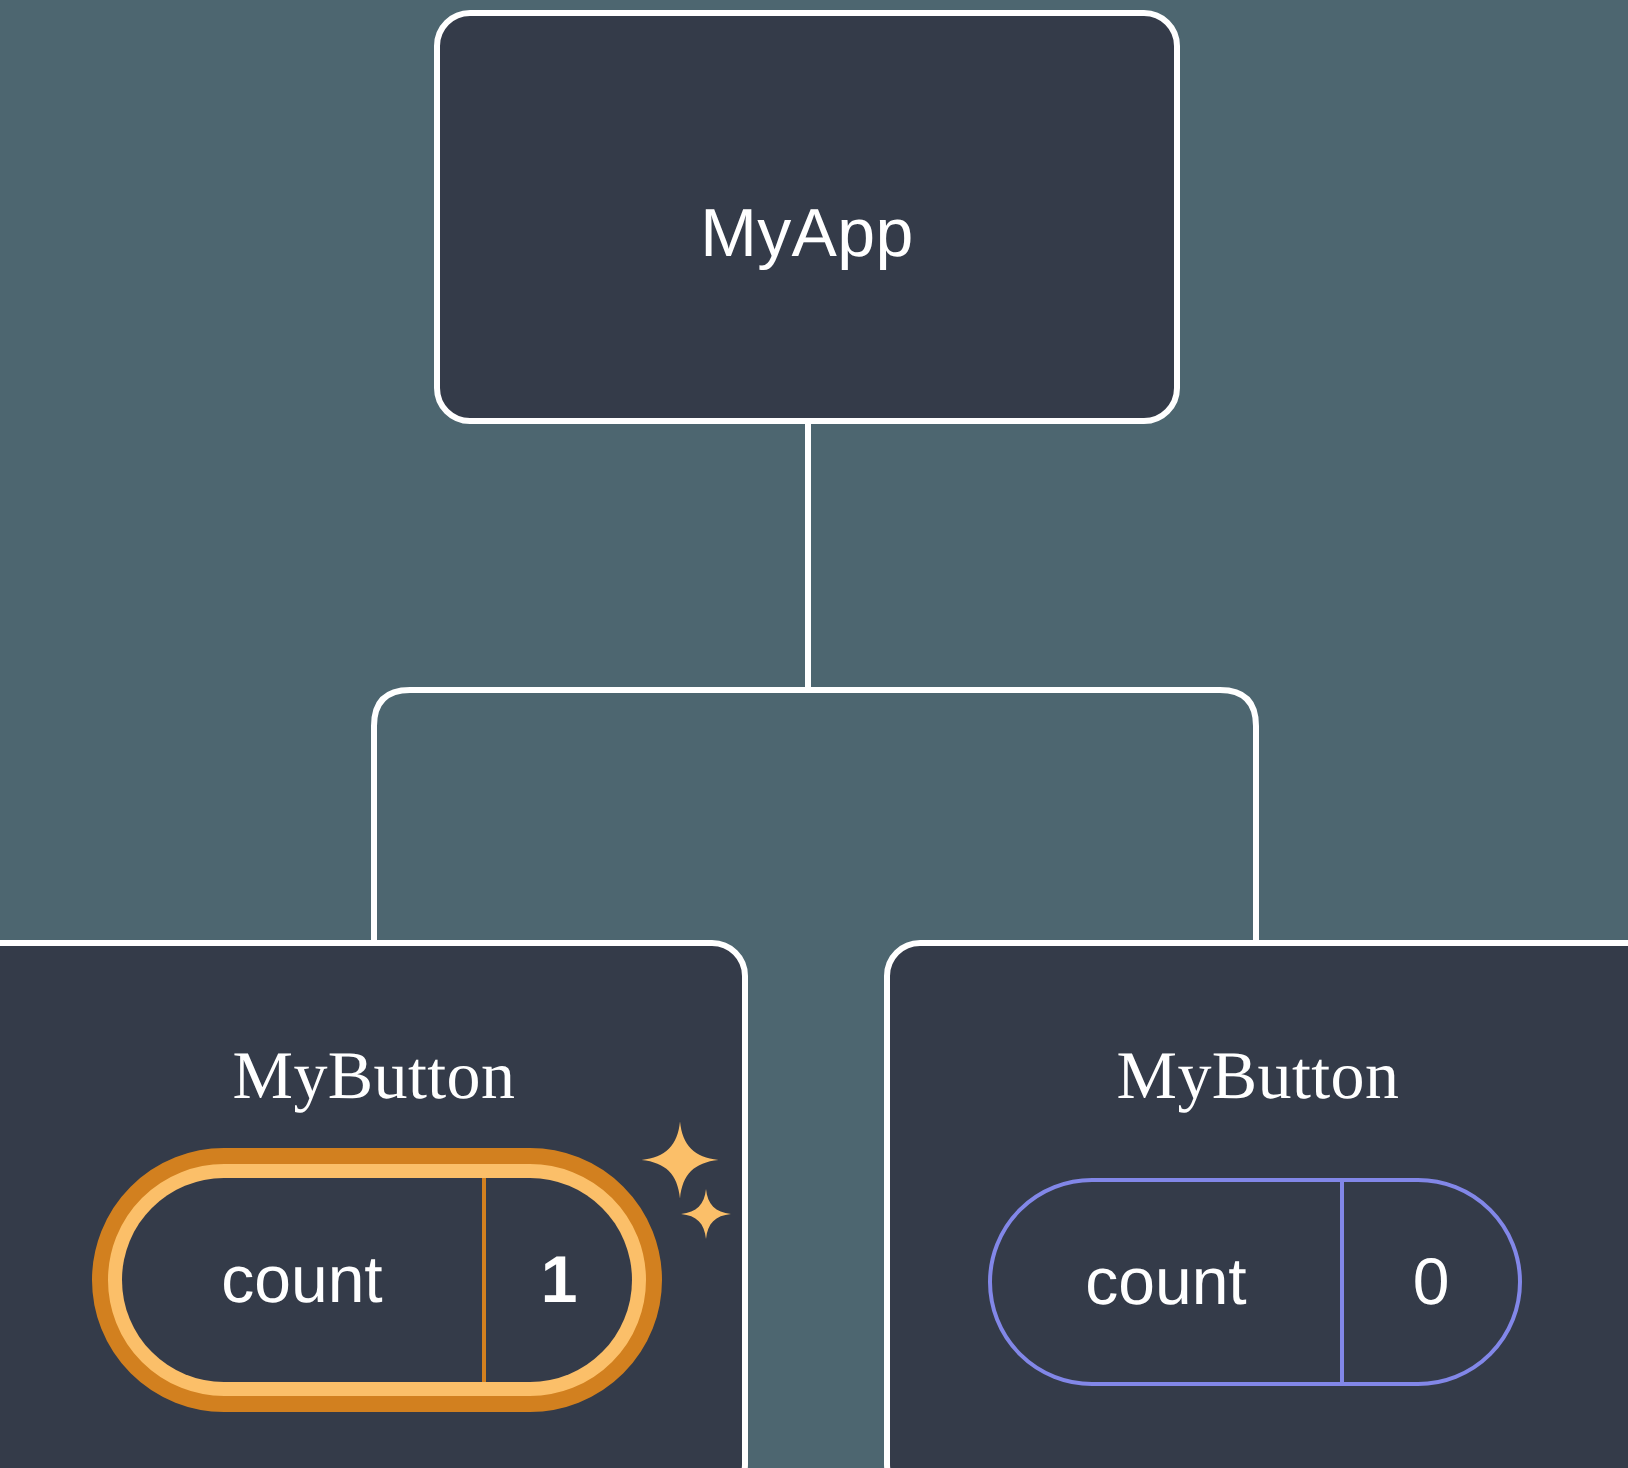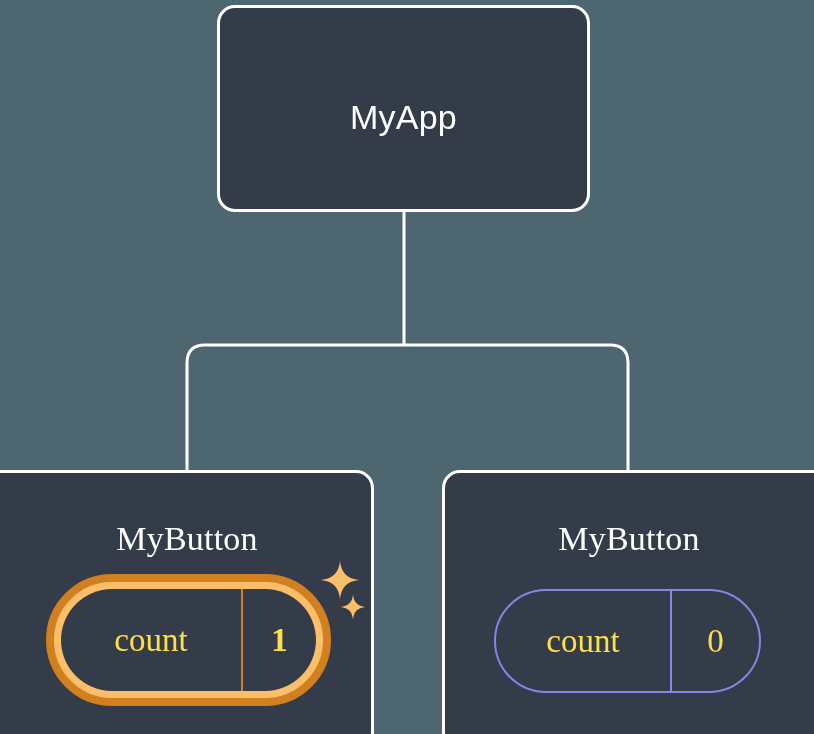--- a/index.html
+++ b/index.html
@@ -79,23 +79,22 @@
     display: flex;
     align-items: stretch;
     border-radius: 999px;
   }
   .badge .badge-key,
   .badge .badge-val {
     display: flex;
     align-items: center;
     justify-content: center;
     font-size: 33px;
-    color: #fde047;
+    color: #ffffff;
     box-sizing: border-box;
-    font-family: Liberation Serif, serif;
   }
   .badge .badge-key { flex: 0 0 auto; }
   .badge .badge-val { flex: 1 1 auto; }
 
   
   .badge.plain {
     border: 2px solid #8287e8;
     background: transparent;
   }
   .badge.plain .badge-val {

